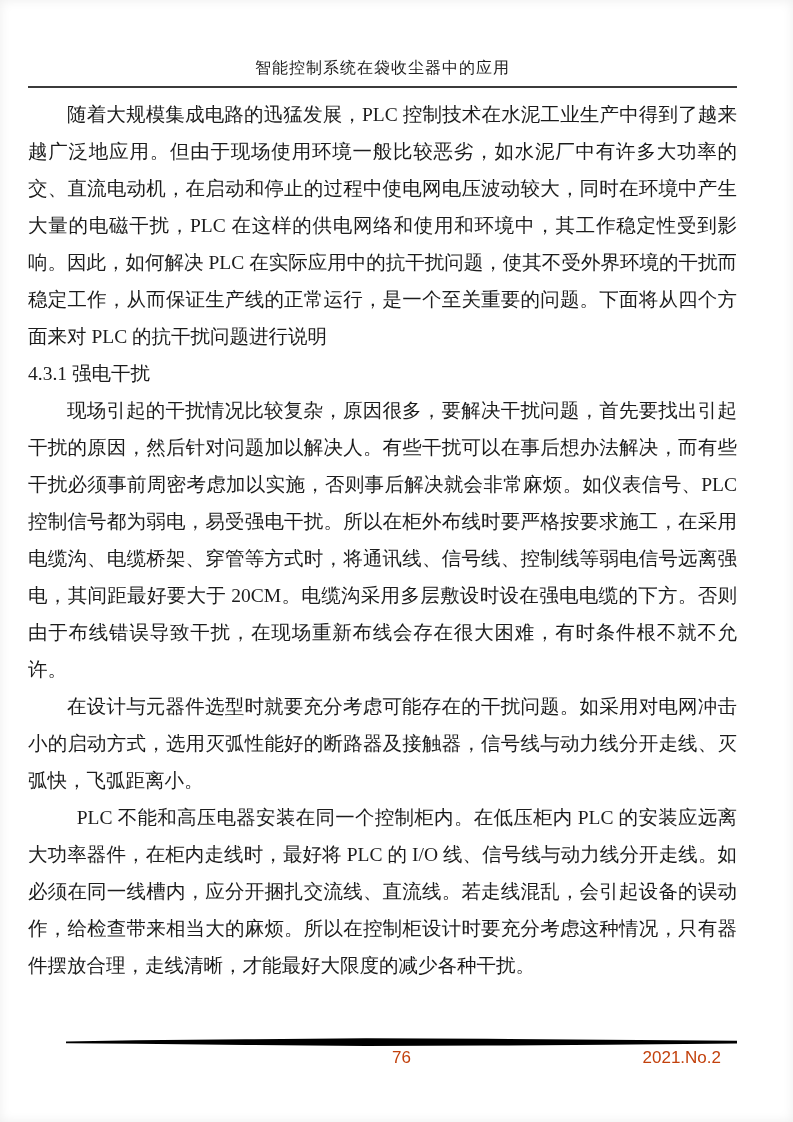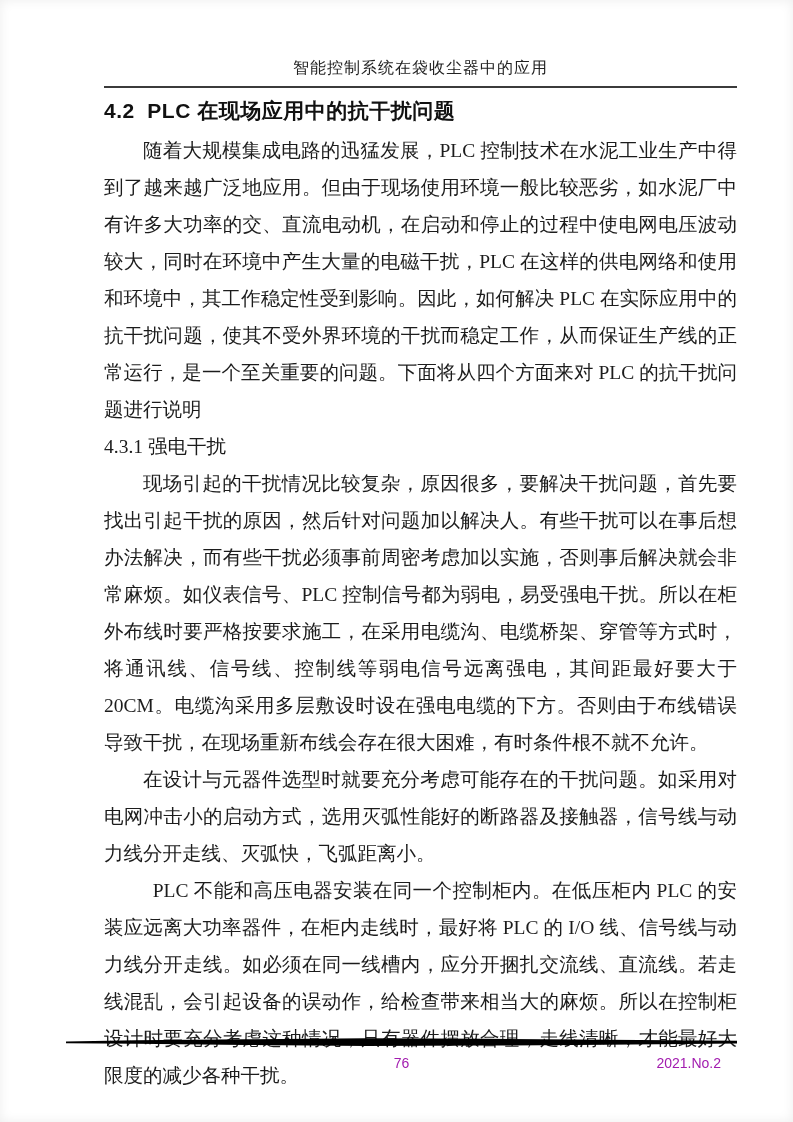--- a/index.html
+++ b/index.html
@@ -11,21 +11,21 @@
     position: relative;
     width: 793px;
     height: 1122px;
     background: #ffffff;
     box-shadow: inset 0 0 12px rgba(0,0,0,0.07);
     overflow: hidden;
     font-family: "Liberation Serif", "DejaVu Serif", serif;
     color: #1c1c1c;
   }
   .content {
-    padding: 0 56px 0 104px; 
+    padding: 0 56px 0 28px; 
   }
   .running-head {
     padding-top: 57px;
     text-align: center;
     font-size: 16px;
     line-height: 22px;
     color: #222222;
     letter-spacing: 1px;
   }
   .head-rule {
@@ -73,25 +73,25 @@
     right: 56px;
     top: 1038px;
   }
   .footer-rule-svg {
     display: block;
     width: 100%;
     height: 9px;
   }
   .footer-row {
     position: relative;
-    margin-top: 8px;
+    margin-top: 1px;
     height: 18px;
     font-family: "Liberation Sans", "DejaVu Sans", sans-serif;
-    font-size: 14px;
-    color: #a21caf;
+    font-size: 17px;
+    color: #c2410c;
   }
   .page-number {
     position: absolute;
     left: 0;
     right: 0;
     text-align: center;
   }
   .issue-number {
     position: absolute;
     right: 16px;
@@ -101,21 +101,20 @@
 </head>
 <body>
 
 <div class="page">
   <div class="content">
 
     <div class="running-head">智能控制系统在袋收尘器中的应用</div>
 
     <hr class="head-rule">
 
-    <h1 class="section-heading">4.2  PLC 在现场应用中的抗干扰问题</h1>
 
     <p class="body-para first">随着大规模集成电路的迅猛发展，PLC 控制技术在水泥工业生产中得到了越来越广泛地应用。但由于现场使用环境一般比较恶劣，如水泥厂中有许多大功率的交、直流电动机，在启动和停止的过程中使电网电压波动较大，同时在环境中产生大量的电磁干扰，PLC 在这样的供电网络和使用和环境中，其工作稳定性受到影响。因此，如何解决 PLC 在实际应用中的抗干扰问题，使其不受外界环境的干扰而稳定工作，从而保证生产线的正常运行，是一个至关重要的问题。下面将从四个方面来对 PLC 的抗干扰问题进行说明</p>
 
     <h2 class="sub-heading">4.3.1 强电干扰</h2>
 
     <p class="body-para">现场引起的干扰情况比较复杂，原因很多，要解决干扰问题，首先要找出引起干扰的原因，然后针对问题加以解决人。有些干扰可以在事后想办法解决，而有些干扰必须事前周密考虑加以实施，否则事后解决就会非常麻烦。如仪表信号、PLC 控制信号都为弱电，易受强电干扰。所以在柜外布线时要严格按要求施工，在采用电缆沟、电缆桥架、穿管等方式时，将通讯线、信号线、控制线等弱电信号远离强电，其间距最好要大于 20CM。电缆沟采用多层敷设时设在强电电缆的下方。否则由于布线错误导致干扰，在现场重新布线会存在很大困难，有时条件根不就不允许。</p>
 
 
     <p class="body-para">在设计与元器件选型时就要充分考虑可能存在的干扰问题。如采用对电网冲击小的启动方式，选用灭弧性能好的断路器及接触器，信号线与动力线分开走线、灭弧快，飞弧距离小。</p>
 

